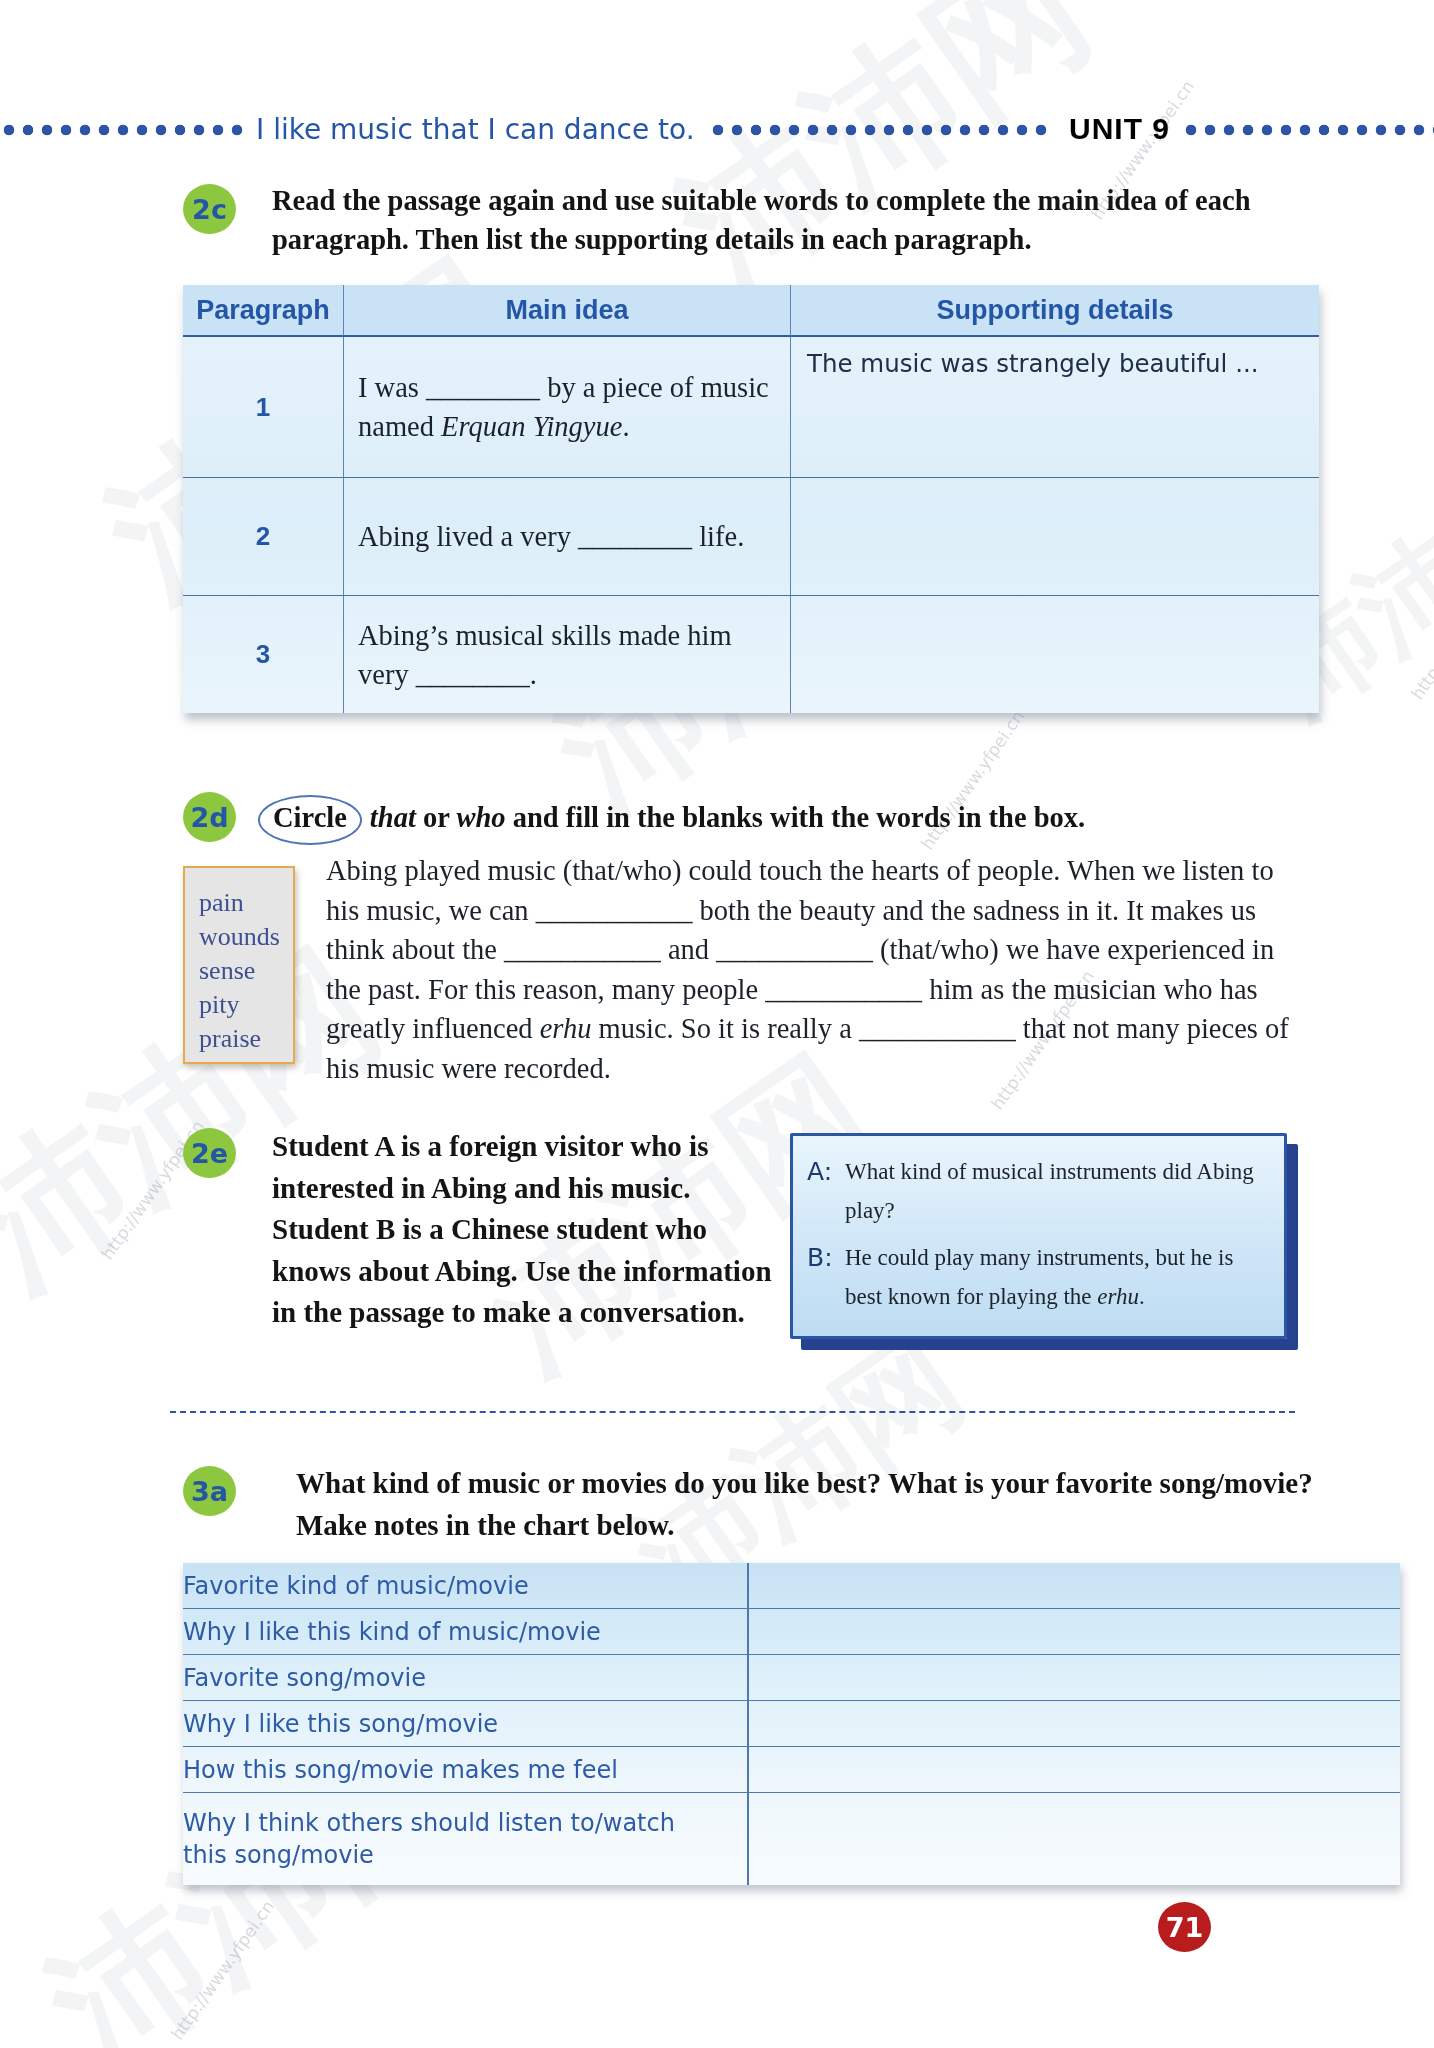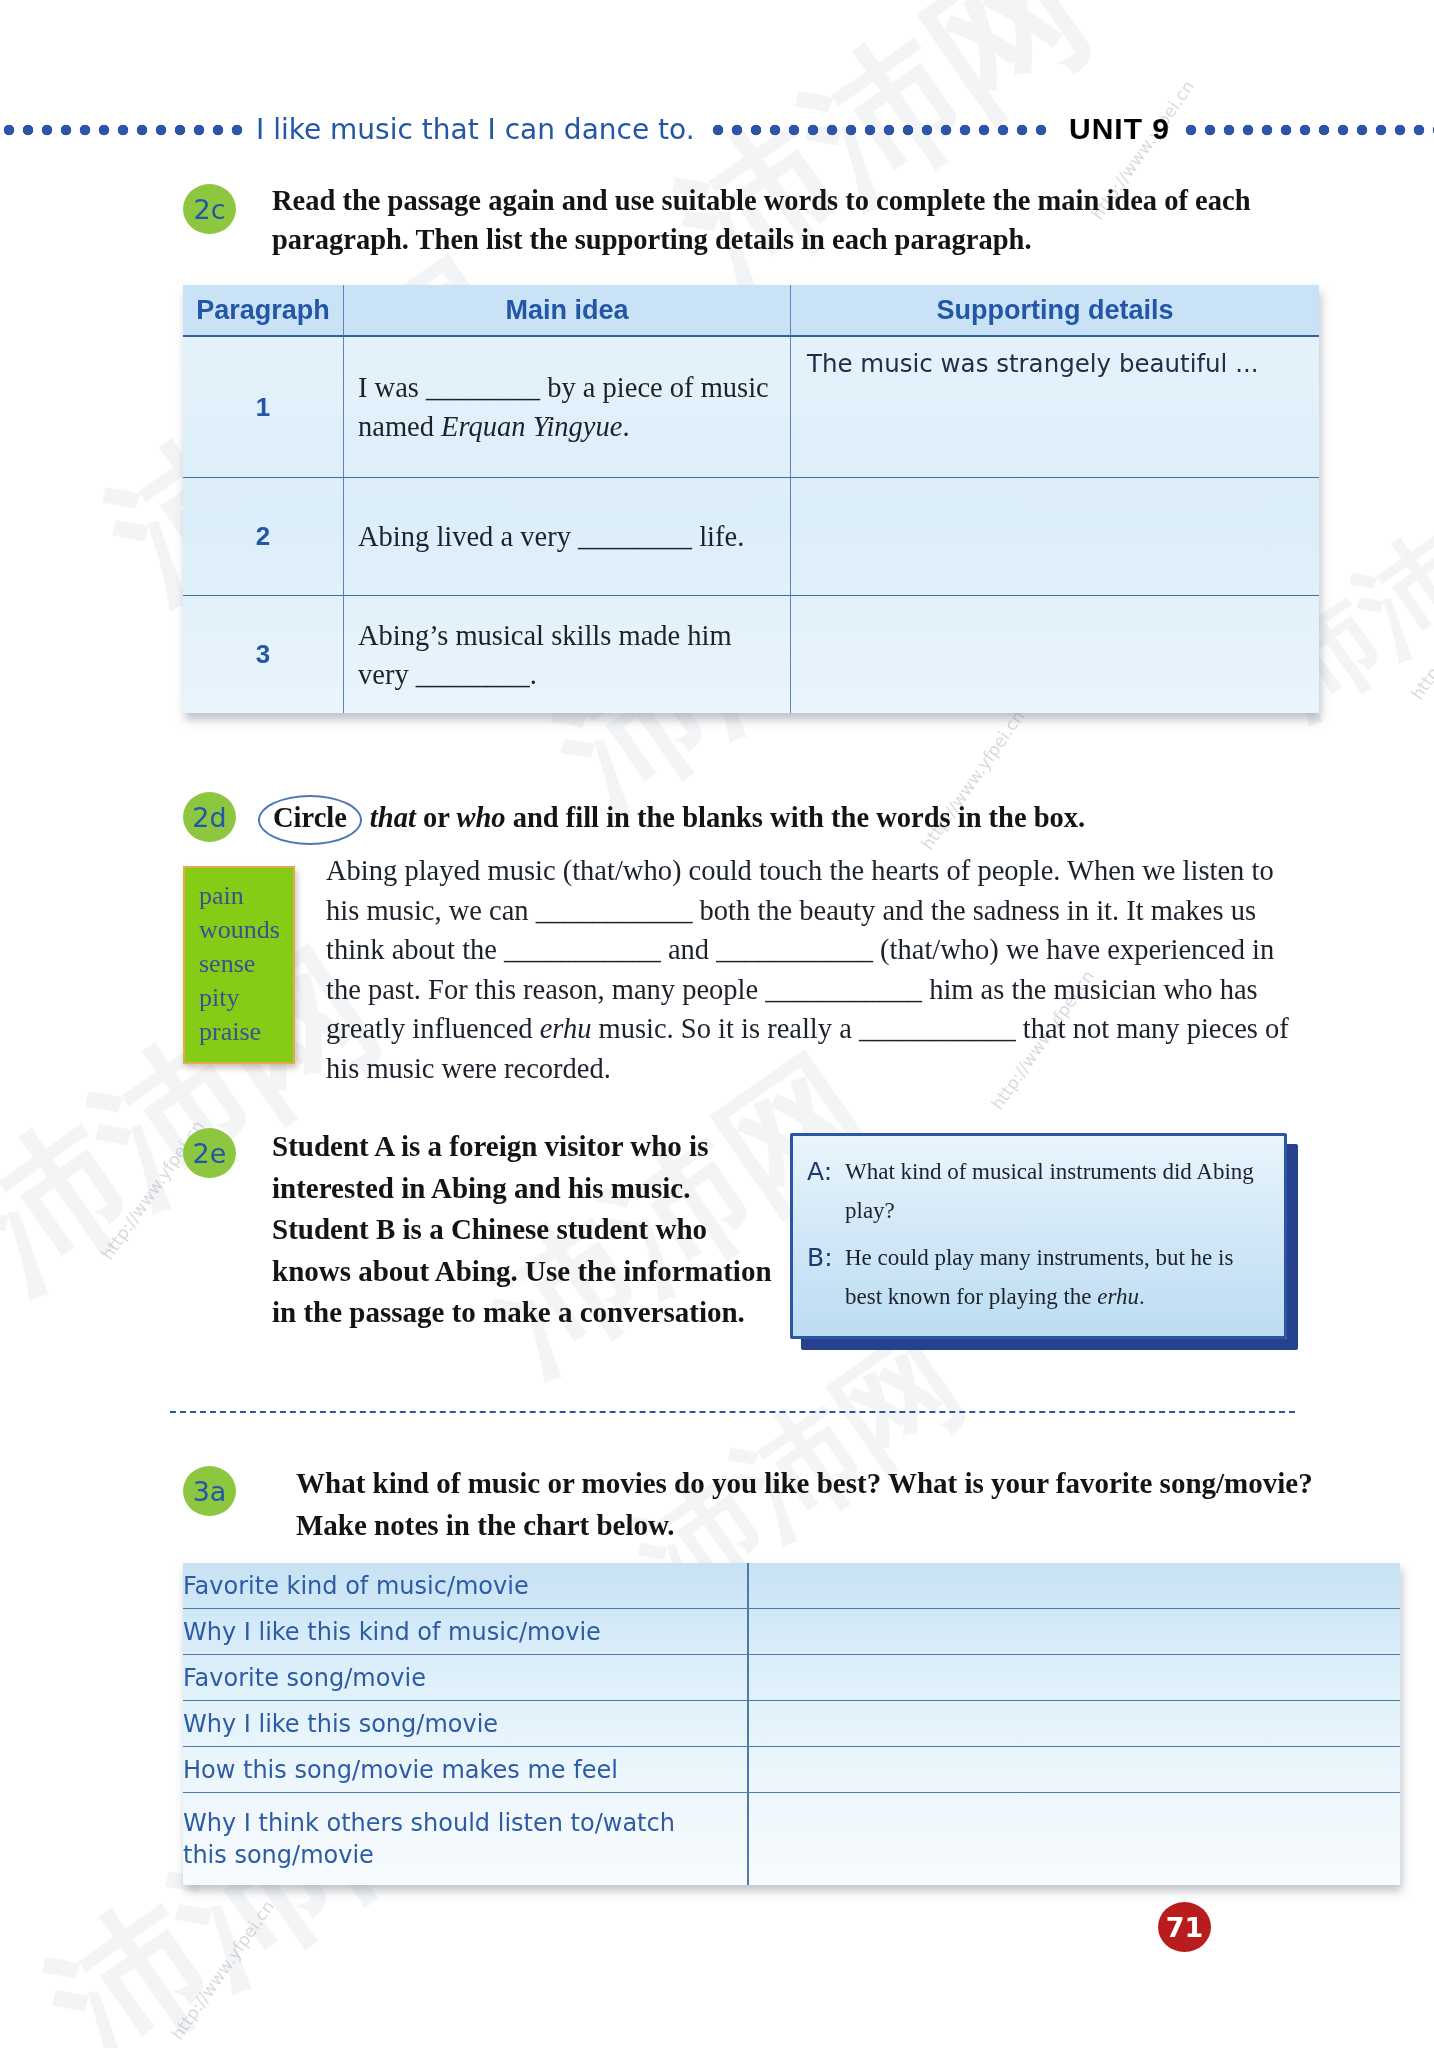--- a/index.html
+++ b/index.html
@@ -14,21 +14,21 @@
   .dots-left { width:248px; }
   .dots-mid  { flex:1; margin:0 6px; }
   .dots-right{ width:252px; }
   .hdr-title { font-family:"DejaVu Sans",sans-serif; font-size:28px; color:#2456a8; padding:0 8px; white-space:nowrap; }
   .hdr-unit  { font-family:"Liberation Sans",sans-serif; font-weight:bold; font-size:30px; color:#000000;
                padding:0 12px; white-space:nowrap; letter-spacing:1px; }
 
   
   .badge { position:absolute; width:53px; height:50px; background:#8dc63f; border-radius:50%;
            display:flex; align-items:center; justify-content:center;
-           font-family:"DejaVu Sans",sans-serif; font-weight:normal; font-size:27px; color:#2456a8; }
+           font-family:"DejaVu Sans",sans-serif; font-weight:bold; font-size:27px; color:#2456a8; }
 
   .instr { position:absolute; font-weight:bold; color:#141414; }
 
   
   .t2c { position:absolute; left:183px; top:285px; width:1136px;
          display:grid; grid-template-columns:160px 447px 1fr;
          grid-template-rows:52px 140px 118px 118px;
          background:linear-gradient(180deg,#e7f3fb 0%,#dceef9 55%,#eaf5fc 100%);
          box-shadow:2px 7px 9px rgba(110,125,140,.45); }
   .t2c .th { background:#c9e2f6; color:#2456a8; font-family:"Liberation Sans",sans-serif; font-weight:bold;
@@ -38,22 +38,22 @@
   .t2c .bt { border-top:1.5px solid #43709f; }
   .td-num  { display:flex; align-items:center; justify-content:center;
              font-family:"Liberation Sans",sans-serif; font-weight:bold; font-size:26px; color:#2456a8; }
   .td-main { display:flex; align-items:center; padding:8px 14px; font-size:28.5px; line-height:39px; }
   .td-sup  { padding:12px 16px; font-family:"DejaVu Sans",sans-serif; font-size:24.5px; color:#202e47; }
 
   
   .oval { display:inline-block; border:2px solid #4f77b8; border-radius:50%; padding:1px 13px 5px; margin-right:8px; }
   .it { font-style:italic; }
   .wordbox { position:absolute; left:183px; top:866px; width:112px; height:198px;
-             background:#84cc16; border:2px solid #e6a94e; box-shadow:2px 4px 6px rgba(120,110,90,.4);
-             padding:11px 0 0 14px; }
+             background:#e5e5e5; border:2px solid #e6a94e; box-shadow:2px 4px 6px rgba(120,110,90,.4);
+             padding:18px 0 0 14px; }
   .wb-word { font-size:26px; color:#3d5090; line-height:34px; }
   .passage { position:absolute; left:326px; top:851px; width:970px; font-size:28.5px; line-height:39.5px; }
 
   
   .dialog { position:absolute; left:790px; top:1133px; width:497px;
             border:3px solid #2b55a5; border-radius:2px;
             background:linear-gradient(180deg,#e9f5fd 0%,#cfe6f7 55%,#bddcf2 100%);
             box-shadow:11px 11px 0 #26418e; padding:16px 16px 20px 14px; }
   .dlg-row { display:grid; grid-template-columns:38px 1fr; }
   .dlg-row + .dlg-row { margin-top:8px; }

